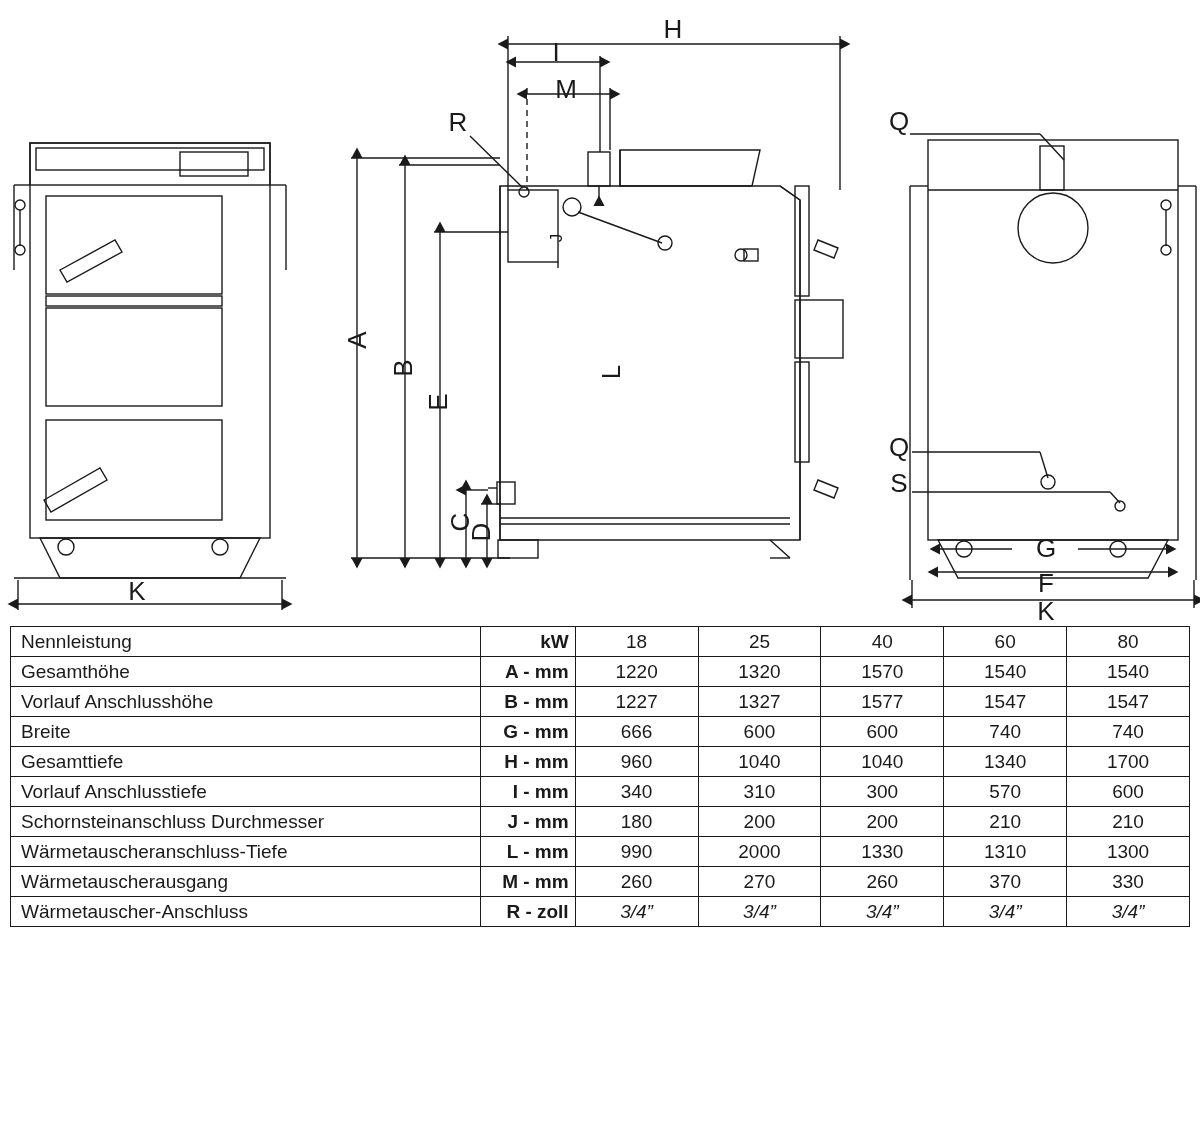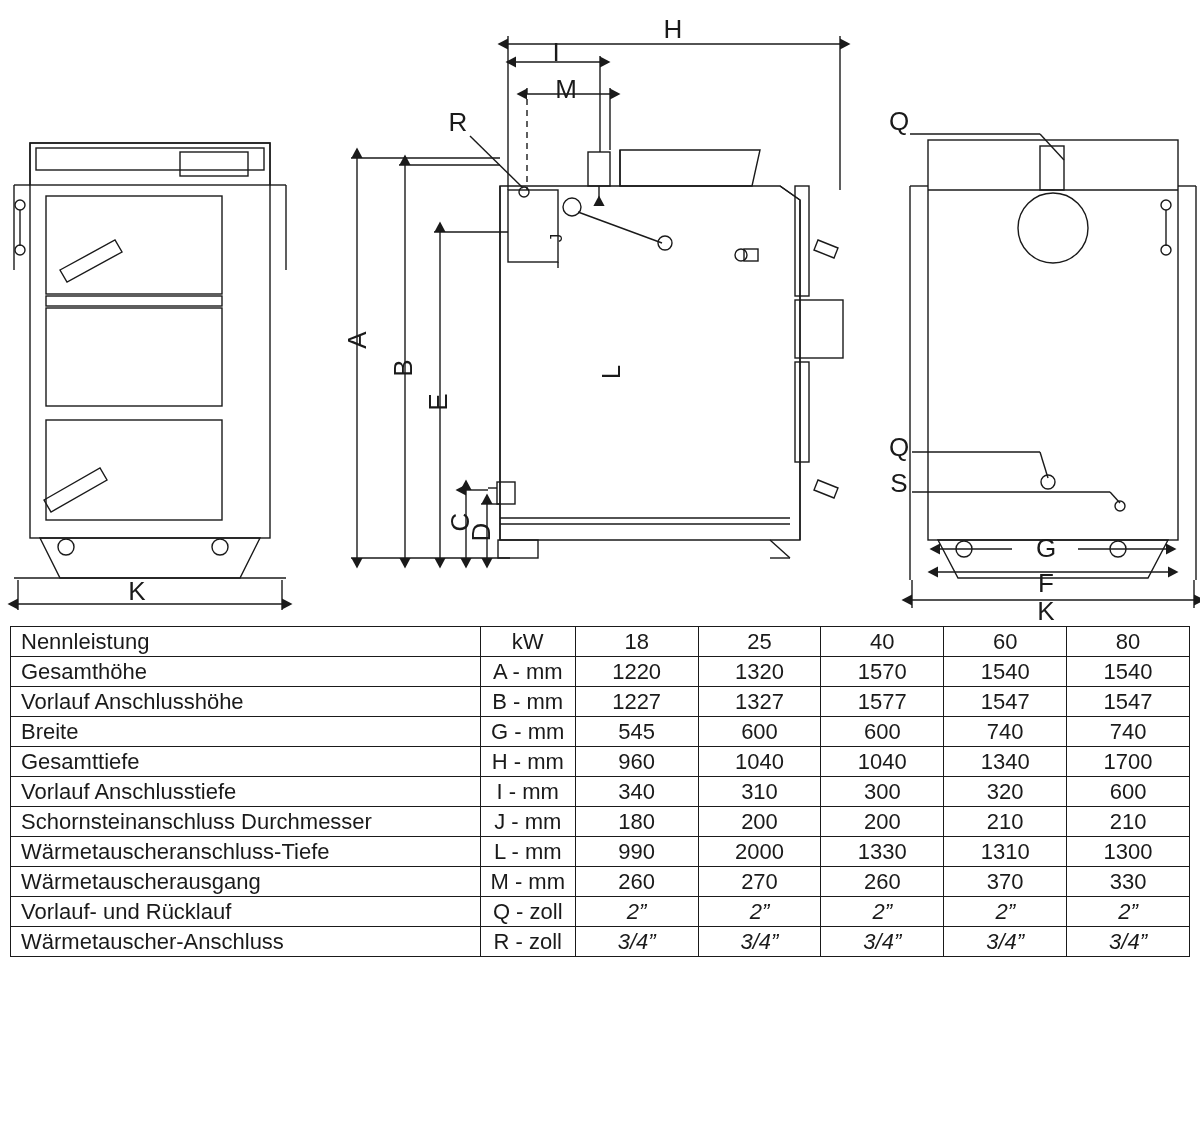--- a/index.html
+++ b/index.html
@@ -17,31 +17,31 @@
   }
   .drawing-area svg { display:block; }
 
   
   .spec-table-wrap {
     position:absolute; left:10px; top:626px; width:1180px;
   }
   table.spec {
     border-collapse:collapse;
     width:1180px;
-    font-size:22px;
+    font-size:19px;
   }
   table.spec td {
     border:1.5px solid #1a1a1a;
     padding:2px 6px;
     height:29px;
     line-height:25px;
     white-space:nowrap;
   }
   table.spec td.label { text-align:left; width:470px; padding-left:10px; }
-  table.spec td.code  { text-align:center; width:95px; }
+  table.spec td.code  { text-align:right; width:95px;font-weight:bold; }
   table.spec td.val   { text-align:center; width:123px; }
   .inch { font-style:italic; }
 </style>
 </head>
 <body>
 
 <div class="drawing-area">
 <svg width="1200" height="620" viewBox="0 0 1200 620" xmlns="http://www.w3.org/2000/svg">
   <defs>
     <marker id="arrL" markerWidth="9" markerHeight="9" refX="8" refY="4.5" orient="auto">
@@ -252,21 +252,21 @@
           <td class="val">1547</td>
           <td class="val">1547</td>
         </tr>
 
 
 
 
       <tr>
           <td class="label">Breite</td>
           <td class="code">G - mm</td>
-          <td class="val">545</td>
+          <td class="val">666</td>
           <td class="val">600</td>
           <td class="val">600</td>
           <td class="val">740</td>
           <td class="val">740</td>
         </tr>
 
       <tr>
           <td class="label">Gesamttiefe</td>
           <td class="code">H - mm</td>
           <td class="val">960</td>
@@ -275,21 +275,21 @@
           <td class="val">1340</td>
           <td class="val">1700</td>
         </tr>
 
       <tr>
           <td class="label">Vorlauf Anschlusstiefe</td>
           <td class="code">I - mm</td>
           <td class="val">340</td>
           <td class="val">310</td>
           <td class="val">300</td>
-          <td class="val">320</td>
+          <td class="val">570</td>
           <td class="val">600</td>
         </tr>
 
       <tr>
           <td class="label">Schornsteinanschluss Durchmesser</td>
           <td class="code">J - mm</td>
           <td class="val">180</td>
           <td class="val">200</td>
           <td class="val">200</td>
           <td class="val">210</td>
@@ -310,29 +310,20 @@
       <tr>
           <td class="label">Wärmetauscherausgang</td>
           <td class="code">M - mm</td>
           <td class="val">260</td>
           <td class="val">270</td>
           <td class="val">260</td>
           <td class="val">370</td>
           <td class="val">330</td>
         </tr>
 
-      <tr>
-          <td class="label">Vorlauf- und Rücklauf</td>
-          <td class="code">Q - zoll</td>
-          <td class="val inch">2”</td>
-          <td class="val inch">2”</td>
-          <td class="val inch">2”</td>
-          <td class="val inch">2”</td>
-          <td class="val inch">2”</td>
-        </tr>
 
       <tr>
           <td class="label">Wärmetauscher-Anschluss</td>
           <td class="code">R - zoll</td>
           <td class="val inch">3/4”</td>
           <td class="val inch">3/4”</td>
           <td class="val inch">3/4”</td>
           <td class="val inch">3/4”</td>
           <td class="val inch">3/4”</td>
         </tr>

